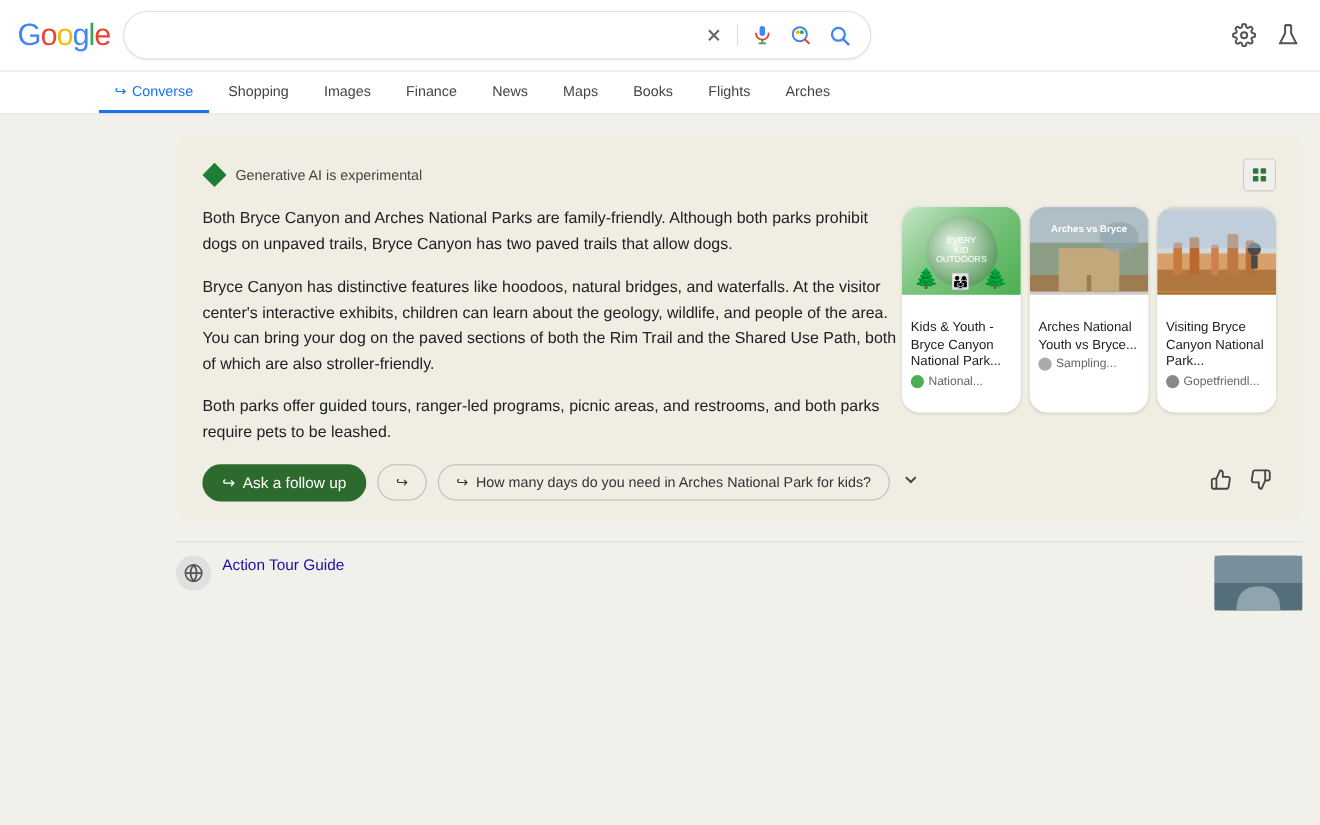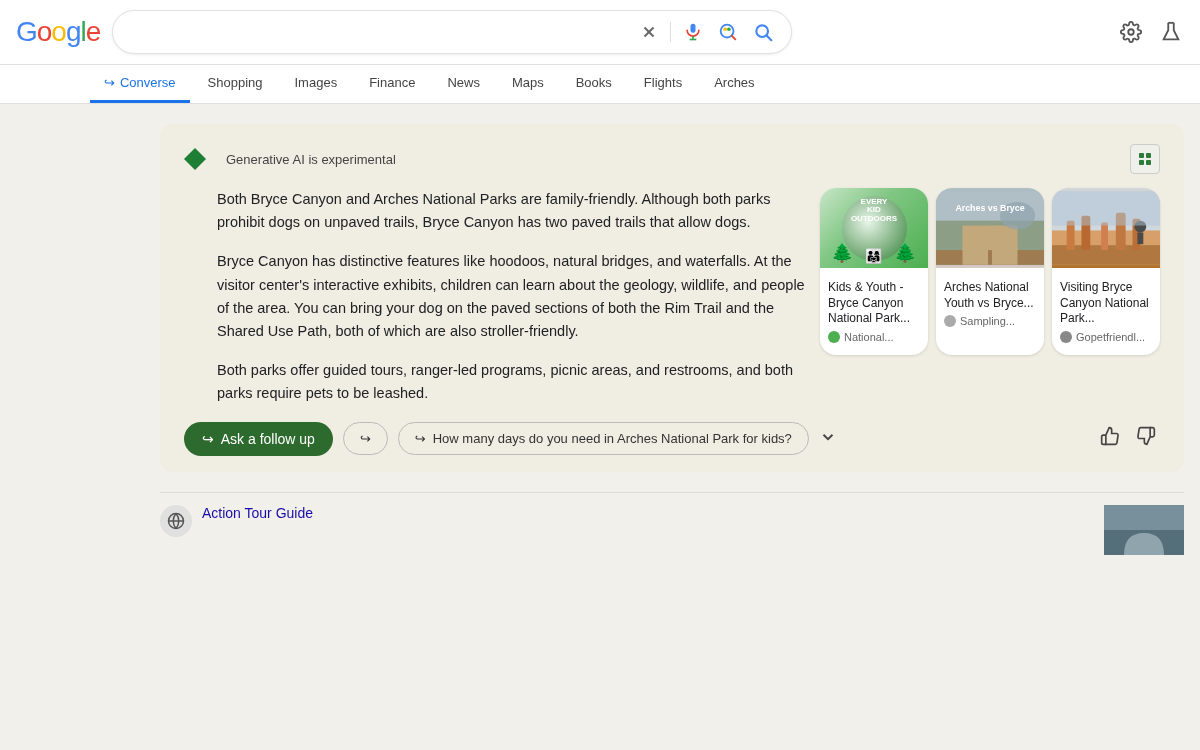--- a/index.html
+++ b/index.html
@@ -119,21 +119,21 @@
     }
     .ai-header {
       display: flex;
       align-items: center;
       justify-content: space-between;
       margin-bottom: 14px;
     }
     .ai-header-left {
       display: flex;
       align-items: center;
-      gap: 20px;
+      gap: 8px;
     }
     .ai-diamond {
       width: 22px;
       height: 22px;
       background: #1e7e34;
       clip-path: polygon(50% 0%, 100% 50%, 50% 100%, 0% 50%);
       display: flex;
       align-items: center;
       justify-content: center;
     }
@@ -160,21 +160,20 @@
     .grid-dot {
       width: 5px;
       height: 5px;
       background: #2d7a3a;
       border-radius: 1px;
     }
 
     .ai-content {
       display: flex;
       gap: 4px;
-      margin-left: 33px;
     }
     .ai-text {
       flex: 1;
       line-height: 1.6;
       font-size: 14.5px;
       color: #202124;
     }
     .ai-text p {
       margin-bottom: 16px;
     }
@@ -218,37 +217,37 @@
       align-items: center;
       justify-content: center;
       position: relative;
     }
     .thumb-circle {
       width: 65px;
       height: 65px;
       border-radius: 50%;
       background: radial-gradient(circle at 40% 40%, #e8f5e9, #2e7d32);
       display: flex;
-      align-items: flex-start;
+      align-items: center;
       justify-content: center;
       font-size: 10px;
-      font-weight: bold;
+      font-weight: normal;
       color: #fff;
       text-align: center;
       line-height: 1.1;
     }
     .thumb-2 {
       background: linear-gradient(180deg, #b0bec5 0%, #78909c 50%, #d7ccc8 100%);
       position: relative;
     }
     .thumb-3 {
       background: linear-gradient(180deg, #cfd8dc 0%, #e8b87c 40%, #b0722a 100%);
     }
     .ai-image-info {
-      padding: 12px 8px;
+      padding: 22px 8px;
     }
     .ai-image-title {
       font-size: 12px;
       color: #202124;
       font-weight: 500;
       line-height: 1.3;
       margin-bottom: 4px;
     }
     .ai-image-source {
       display: flex;

